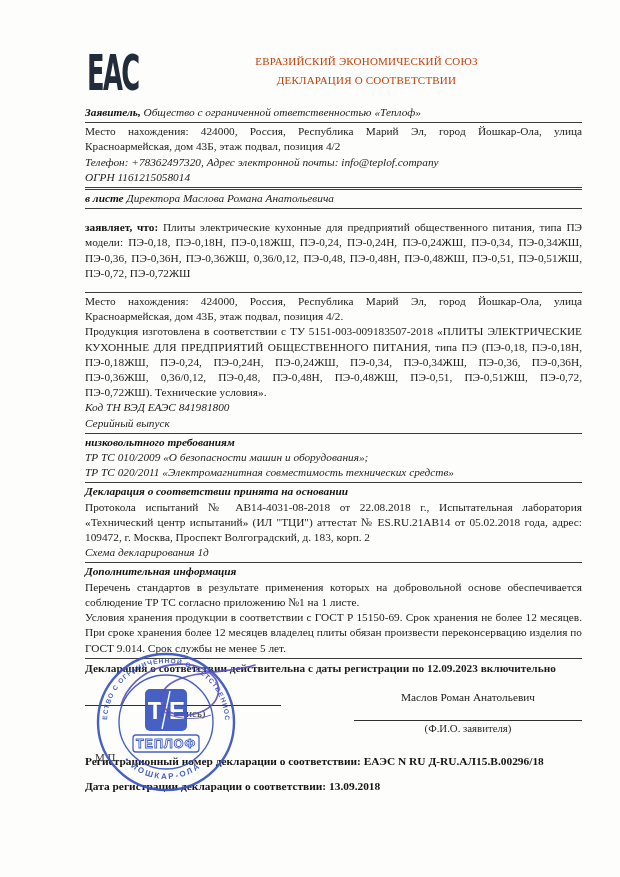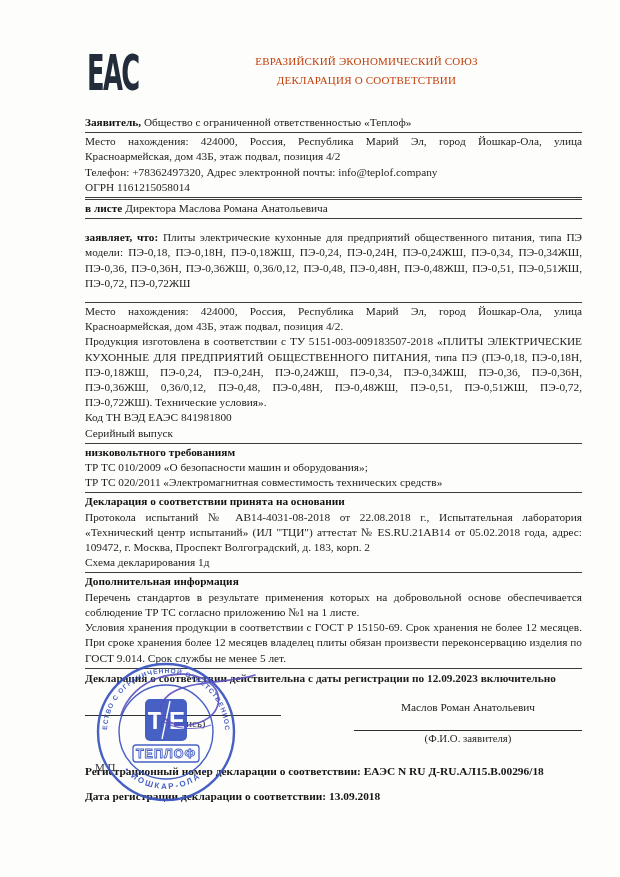--- a/index.html
+++ b/index.html
@@ -6,36 +6,36 @@
   .page{
     position:relative;
     width:620px;height:877px;
     background:#fdfdfc;
     font-family:"Liberation Serif", serif;
     color:#1d1d1d;
     box-sizing:border-box;
     padding:44px 38px 0 85px;
     overflow:hidden;
   }
-  .hdr{display:flex;align-items:flex-start;margin-bottom:12px;}
+  .hdr{display:flex;align-items:flex-start;margin-bottom:2px;}
   .eac-box{
     width:54px;height:58px;flex:0 0 54px;margin-left:2px;
     display:flex;align-items:center;justify-content:flex-start;
   }
   .eac-txt{
     font-family:"DejaVu Sans", sans-serif;
     font-weight:900;font-size:46px;line-height:1;
     color:#232c3a;letter-spacing:-3px;
     transform:scaleX(0.56) scaleY(1.08);transform-origin:left center;
     white-space:nowrap;
   }
   .titles{flex:1;text-align:center;padding-top:8px;padding-left:10px;}
   .t1,.t2{font-weight:normal;font-size:11px;line-height:19px;letter-spacing:.2px;color:#c2410c;}
   .para{margin:0;font-size:11.3px;line-height:15.2px;text-align:justify;}
-  .para.nojust{text-align:left;}
+  .para.nojust{text-align:left;font-style:italic;}
   b{color:#111;}
   .sec{border-bottom:1.2px solid #3c3c3c;padding:1px 0 2px 0;}
   .sec.dbl{border-bottom:3px double #3c3c3c;}
   .sec.gap{padding-bottom:11px;margin-top:10px;}
   .validity{position:relative;border-bottom:none;padding-top:2px;}
   .sig-row{display:flex;justify-content:space-between;margin-top:14px;height:48px;}
   .sig-left{width:196px;padding-top:14px;}
   .sig-right{width:228px;text-align:center;}
   .sig-line{border-bottom:1.3px solid #2f2f2f;height:1px;}
   .sig-name{font-size:11.3px;line-height:15px;margin-bottom:14px;}

